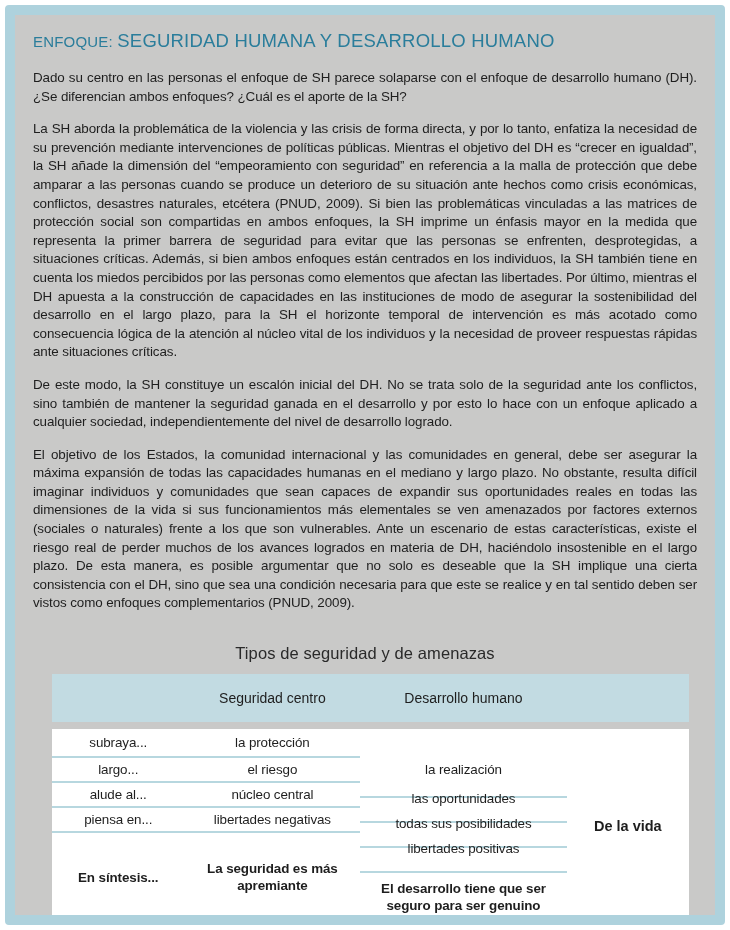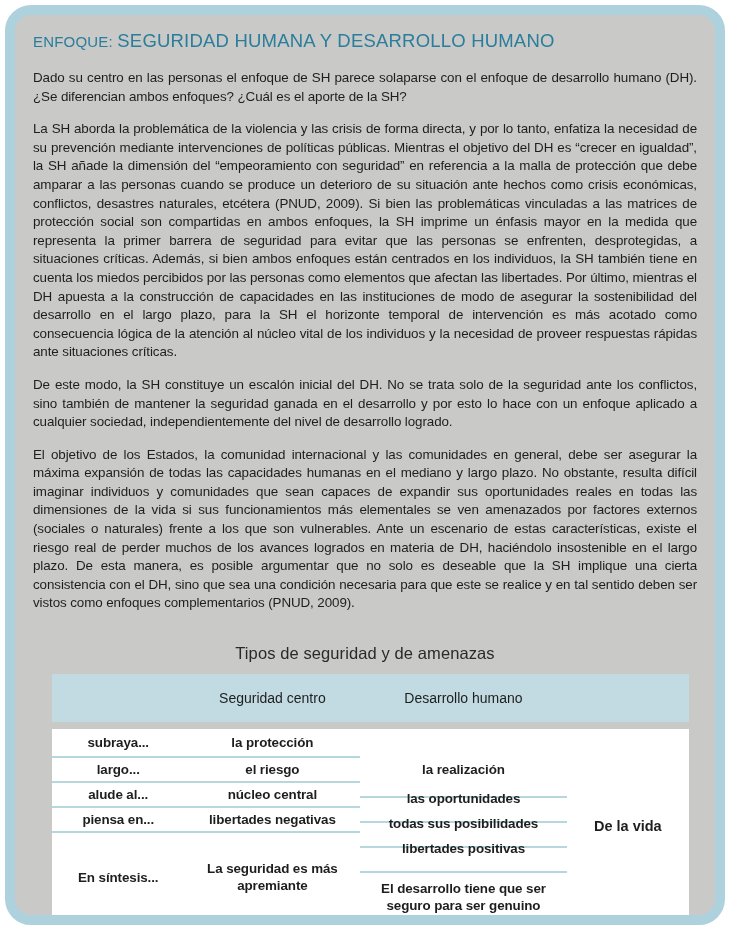--- a/index.html
+++ b/index.html
@@ -6,21 +6,21 @@
   .page {
     position:relative;
     width:730px; height:930px;
     background:#ffffff;
     font-family:"Liberation Sans", sans-serif;
     overflow:hidden;
   }
   .frame {
     position:absolute; inset:5px;
     border:10px solid #aed2dd;
-    border-radius:26px;
+    border-radius:4px;
     background:#c9c9c8;
     box-sizing:border-box;
     padding:9px 18px 0 18px;
     overflow:hidden;
   }
   h1.doc-title {
     margin:0; padding:0;
     color:#2a7d9b;
     font-weight:normal;
     letter-spacing:0.2px;
@@ -70,21 +70,20 @@
     padding-bottom:6px;
   }
   .cell {
     display:flex; align-items:center; justify-content:center;
     text-align:center;
     font-size:13.4px;
     color:#1e1e1e;
     letter-spacing:-0.1px;
     padding:0 8px;
     box-sizing:border-box;
-    font-weight:bold;
   }
   .col0 { grid-column:1; }
   .col1 { grid-column:2; }
   .col2 { grid-column:3;margin-top:40px; }
   .bt   { border-top:2px solid #b7d7df; }
   .synth { font-weight:bold; min-height:52px; padding:3px 6px 5px; line-height:17px; }
   .side-cell {
     grid-column:4; grid-row:1/6;
     display:flex; align-items:center; justify-content:center;
     font-weight:bold; font-size:14.5px; color:#1e1e1e;

